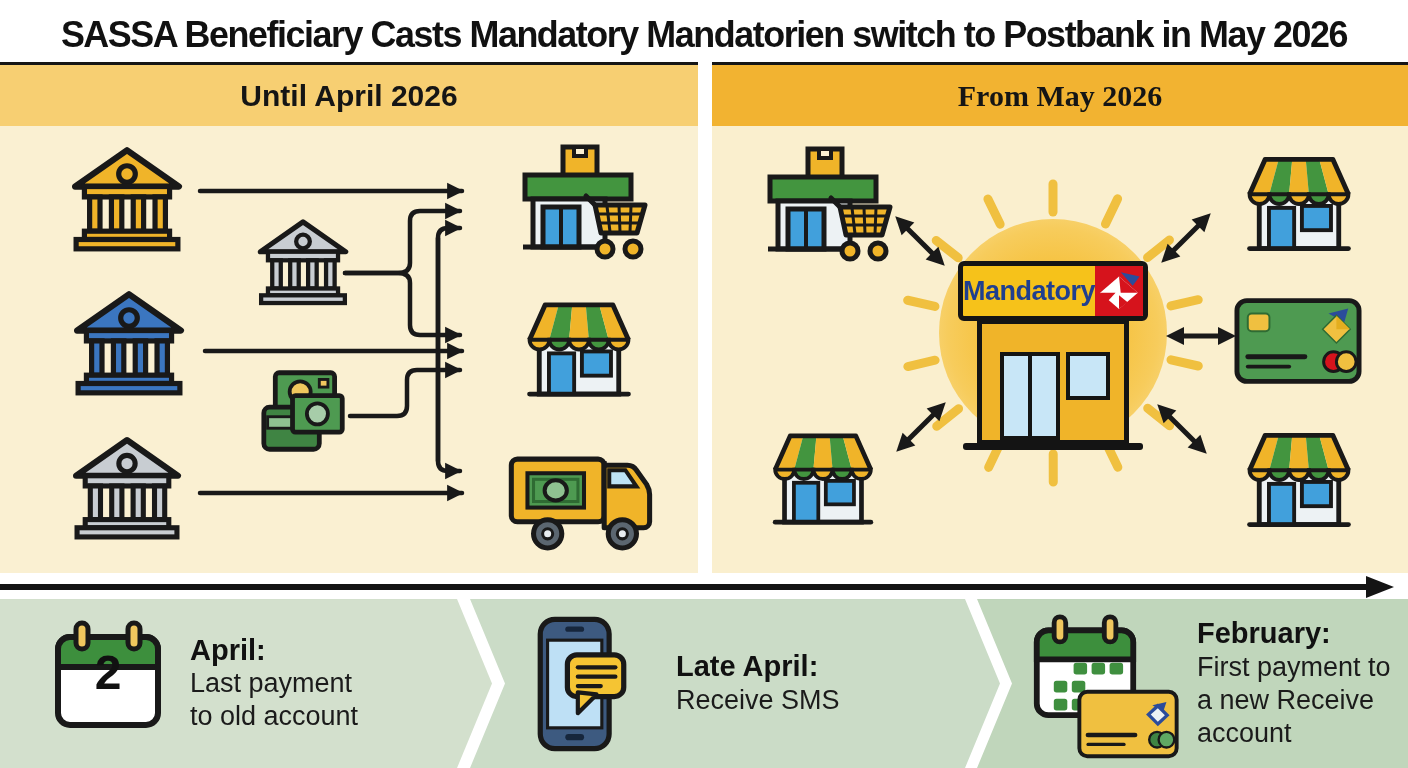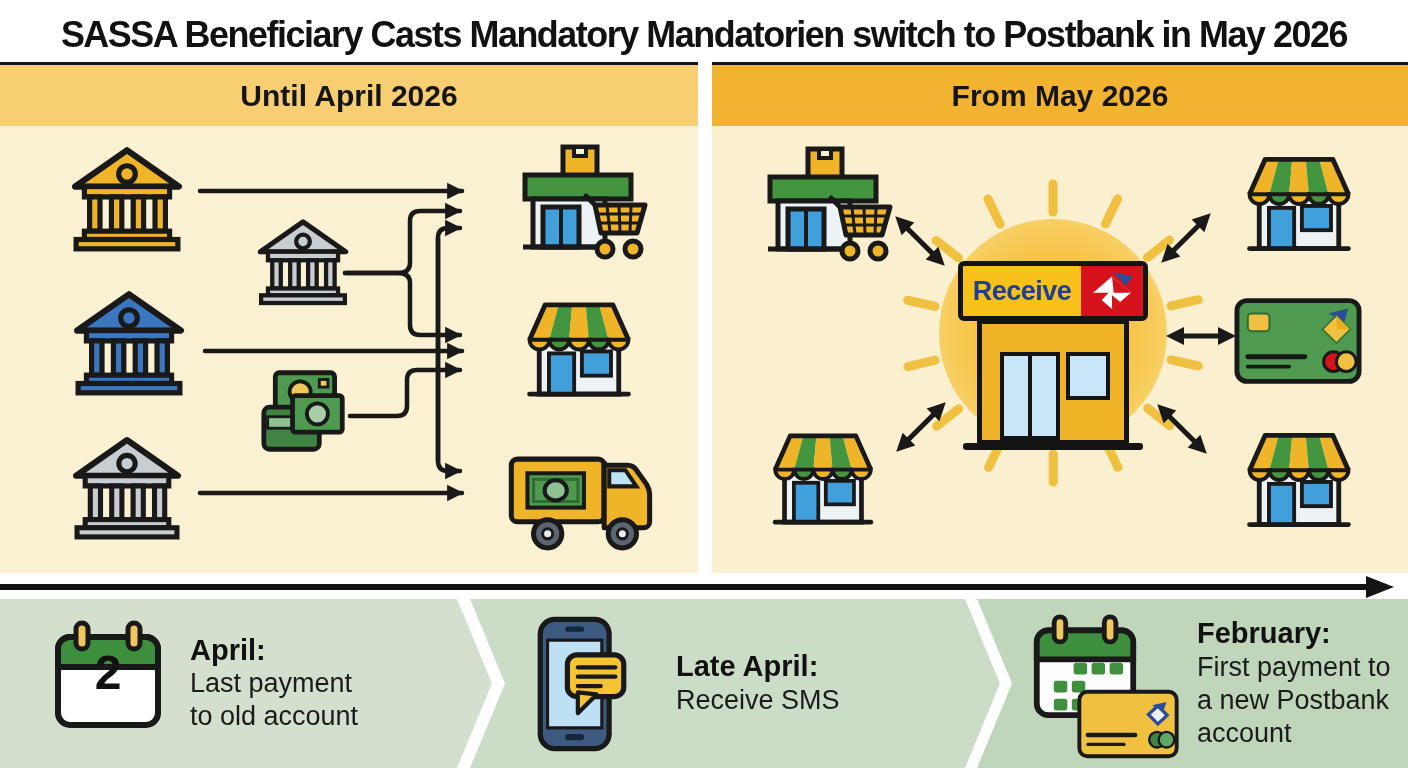--- a/index.html
+++ b/index.html
@@ -14,21 +14,21 @@
   .title-bar h1{
     margin:0;font-size:37px;font-weight:bold;letter-spacing:-1.5px;color:#111;
     transform:scaleX(.97);white-space:nowrap;}
   
   .panel{position:absolute;top:62px;height:511px;border-top:3px solid #161616;box-sizing:border-box;}
   .panel-left {left:0;    width:698px;background:var(--c-panel-left ,#FAF0D2);}
   .panel-right{left:712px;width:696px;background:var(--c-panel-right,#FAEFCE);}
   .panel-header{height:61px;display:flex;align-items:center;justify-content:center;
     font-size:30px;font-weight:bold;color:#151515;}
   .panel-left  .panel-header{background:var(--c-left-header ,#F7CF72);}
-  .panel-right .panel-header{background:var(--c-right-header,#F2B331);}
+  .panel-right .panel-header{background:var(--c-right-header,#F2B331);font-family:Liberation Serif, serif;}
   .abs{position:absolute;}
   
   .sun{position:absolute;border-radius:50%;
     background:radial-gradient(circle,#F5BC2E 25%,#F7CC5C 65%,#FAE3A2 100%);}
   .pb-sign{position:absolute;display:flex;background:#F6C21A;border:5px solid #141414;
     border-radius:6px;box-sizing:border-box;overflow:hidden;}
   .pb-sign .pb-name{flex:1;display:flex;align-items:center;justify-content:center;
     font-size:27px;font-weight:bold;color:#1F3F8F;letter-spacing:-.5px;}
   .pb-sign .pb-logo{width:62px;background:var(--c-pb-red,#D6131C);display:flex;
     align-items:center;justify-content:center;}
@@ -276,21 +276,21 @@
         <line x1="165" y1="16" x2="165" y2="44" transform="rotate(231.3 165 165)"></line>
         <line x1="165" y1="16" x2="165" y2="44" transform="rotate(257 165 165)"></line>
         <line x1="165" y1="16" x2="165" y2="44" transform="rotate(282.7 165 165)"></line>
         <line x1="165" y1="16" x2="165" y2="44" transform="rotate(308.4 165 165)"></line>
         <line x1="165" y1="16" x2="165" y2="44" transform="rotate(334.1 165 165)"></line>
       </g>
     </svg>
     <div class="sun" style="left:227px;top:154px;width:228px;height:228px"></div>
 
     <div class="pb-sign" style="left:246px;top:196px;width:190px;height:60px">
-      <div class="pb-name">Receive</div>
+      <div class="pb-name">Mandatory</div>
       <div class="pb-logo">
         <svg width="48" height="44">
             <use href="#sym-pblogo"></use>
           </svg>
       </div>
     </div>
     <div class="pb-body" style="left:265px;top:254px;width:152px;height:126px">
       <div class="pb-door"></div>
       <div class="pb-win"></div>
     </div>
@@ -372,19 +372,19 @@
         <svg width="72" height="54" style="position:absolute;left:21px;top:52px">
             <use href="#sym-cal-grid"></use>
           </svg>
         <svg width="102" height="70" style="position:absolute;left:46px;top:80px">
             <use href="#sym-card-yellow"></use>
           </svg>
       </div>
       <div class="txt" style="margin-left:16px">
         <div class="t">February:</div>
         <div class="l">First payment to</div>
-        <div class="l">a new Postbank</div>
+        <div class="l">a new Receive</div>
         <div class="l">account</div>
       </div>
     </div>
 
   </div>
 </div>
 
 </body></html>

